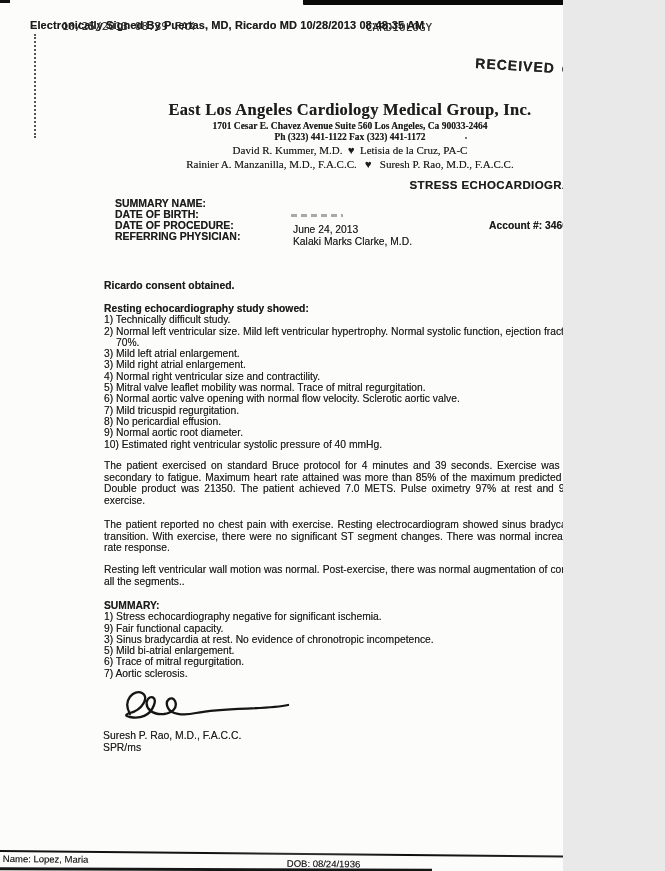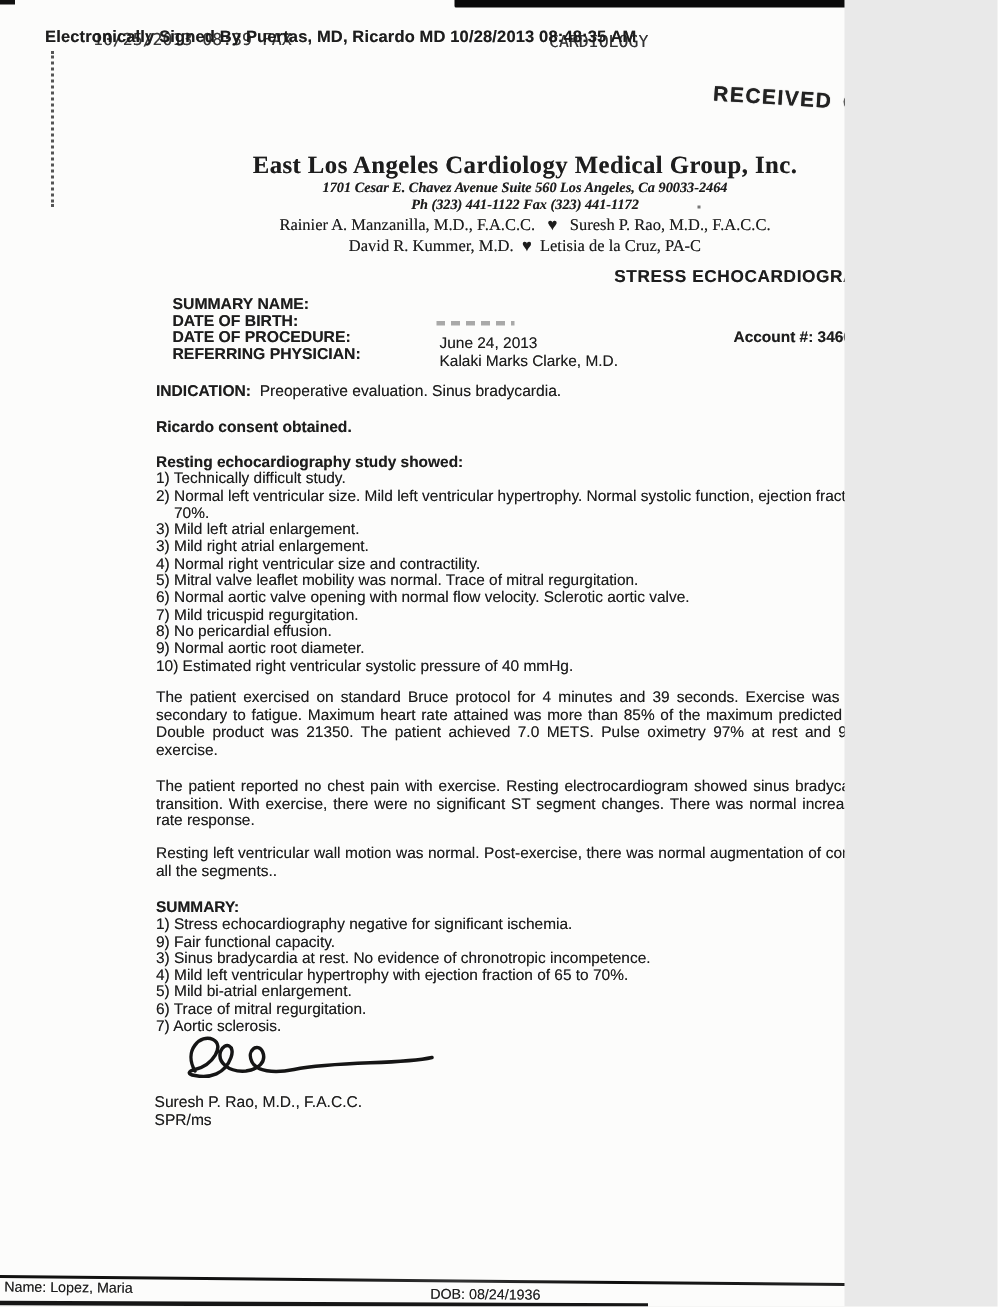--- a/index.html
+++ b/index.html
@@ -25,21 +25,21 @@
   
   .stamp{left:476px;top:54px;transform:rotate(3.6deg);transform-origin:0 0;white-space:nowrap;
          font-family:"Liberation Sans",sans-serif;color:#222;text-shadow:0 0 .5px #333;}
   .stamp .w1{font-size:14px;font-weight:700;letter-spacing:1px;}
   .stamp .w2{font-size:13.5px;font-weight:700;letter-spacing:1.5px;margin-left:7px;}
   .stamp .w3{font-size:16px;font-weight:700;letter-spacing:.5px;margin-left:4px;}
 
   
   .letterhead{left:75px;top:100px;width:550px;text-align:center;font-family:"Liberation Serif",serif;}
   .org{font-size:16.5px;font-weight:700;letter-spacing:.3px;}
-  .addr,.phone{font-size:9.5px;font-style:italic;font-weight:700;margin-top:1px;}
+  .addr,.phone{font-size:9.5px;font-weight:700;margin-top:1px;}
   .docs{font-size:11px;margin-top:2px;}
   .doc-title{left:90px;top:179px;width:550px;text-align:right;font-size:11.5px;font-weight:700;letter-spacing:.4px;}
 
   
   .plabel{left:115px;font-size:10.5px;font-weight:700;white-space:nowrap;}
   .pval{left:293px;font-size:10.3px;white-space:nowrap;}
   .account{left:489px;top:220px;font-size:10.3px;font-weight:700;white-space:nowrap;}
   .redact{left:291px;top:214px;width:52px;height:3px;opacity:.5;
           background:repeating-linear-gradient(90deg,#555 0 6px,transparent 6px 10px);}
 
@@ -100,38 +100,34 @@
   <div class="abs pagecount mono ink">006/010</div>
 
   <div class="abs stamp">
     <span class="w1">RECEIVED</span><span class="w2">OCT 2 5</span><span class="w3">2013</span>
   </div>
 
   <div class="abs letterhead ink">
     <div class="org">East Los Angeles Cardiology Medical Group, Inc.</div>
     <div class="addr">1701 Cesar E. Chavez Avenue Suite 560 Los Angeles, Ca 90033-2464</div>
     <div class="phone">Ph (323) 441-1122 Fax (323) 441-1172</div>
+    <div class="docs">David R. Kummer, M.D.&nbsp;&nbsp;♥&nbsp;&nbsp;Letisia de la Cruz, PA-C</div>
     <div class="docs">Rainier A. Manzanilla, M.D., F.A.C.C.&nbsp;&nbsp;&nbsp;♥&nbsp;&nbsp;&nbsp;Suresh P. Rao, M.D., F.A.C.C.</div>
-    <div class="docs">David R. Kummer, M.D.&nbsp;&nbsp;♥&nbsp;&nbsp;Letisia de la Cruz, PA-C</div>
   </div>
   <div class="abs doc-title ink">STRESS ECHOCARDIOGRAPHY STUDY</div>
 
   <div class="abs plabel ink" style="top:197px">SUMMARY NAME:</div>
   <div class="abs plabel ink" style="top:208px">DATE OF BIRTH:</div>
   <div class="abs plabel ink" style="top:219px">DATE OF PROCEDURE:</div>
   <div class="abs plabel ink" style="top:230px">REFERRING PHYSICIAN:</div>
   <div class="abs redact"></div>
   <div class="abs pval ink" style="top:224px">June 24, 2013</div>
   <div class="abs pval ink" style="top:236px">Kalaki Marks Clarke, M.D.</div>
   <div class="abs account ink">Account #: 34662</div>
 
-  <div class="abs indication ink">
-    <b>INDICATION:</b>&nbsp;
-    <span>Preoperative evaluation. Sinus bradycardia.</span>
-  </div>
   <div class="abs consent ink">Ricardo consent obtained.</div>
 
   <div class="abs listblock restlist ink">
     <div class="lhead">Resting echocardiography study showed:</div>
     <div>1) Technically difficult study.</div>
     <div class="li2">2) Normal left ventricular size. Mild left ventricular hypertrophy. Normal systolic function, ejection fraction of 65 to 70%.</div>
     <div>3) Mild left atrial enlargement.</div>
     <div>3) Mild right atrial enlargement.</div>
     <div>4) Normal right ventricular size and contractility.</div>
     <div>5) Mitral valve leaflet mobility was normal. Trace of mitral regurgitation.</div>
@@ -144,21 +140,20 @@
 
   <div class="abs para p1 ink">The patient exercised on standard Bruce protocol for 4 minutes and 39 seconds. Exercise was terminated secondary to fatigue. Maximum heart rate attained was more than 85% of the maximum predicted heart rate. Double product was 21350.  The patient achieved 7.0 METS. Pulse oximetry 97% at rest and 97% during exercise.</div>
   <div class="abs para p2 ink">The patient reported no chest pain with exercise. Resting electrocardiogram showed sinus bradycardia, early transition. With exercise, there were no significant ST segment changes. There was normal increase in heart rate response.</div>
   <div class="abs para p3 ink">Resting left ventricular wall motion was normal. Post-exercise, there was normal augmentation of contractility in all the segments..</div>
 
   <div class="abs listblock sumblock ink">
     <div class="lhead">SUMMARY:</div>
     <div>1) Stress echocardiography negative for significant ischemia.</div>
     <div>9) Fair functional capacity.</div>
     <div>3) Sinus bradycardia at rest. No evidence of chronotropic incompetence.</div>
-    <div>4) Mild left ventricular hypertrophy with ejection fraction of 65 to 70%.</div>
     <div>5) Mild bi-atrial enlargement.</div>
     <div>6) Trace of mitral regurgitation.</div>
     <div>7) Aortic sclerosis.</div>
   </div>
 
   <svg class="abs sig-svg" width="190" height="42" viewBox="0 0 190 42">
     <path d="M14,28 C6,14 18,3 26,7 C34,11 26,24 14,27 C10,28 8,30 14,31
              C24,33 34,30 38,19 C41,11 34,8 31,15 C29,22 36,29 48,28
              C56,27 62,22 59,15 C56,9 48,14 52,22 C55,28 66,30 80,27
              C110,21 150,24 172,19" fill="none" stroke="#151515" stroke-width="2.3" stroke-linecap="round"></path>

